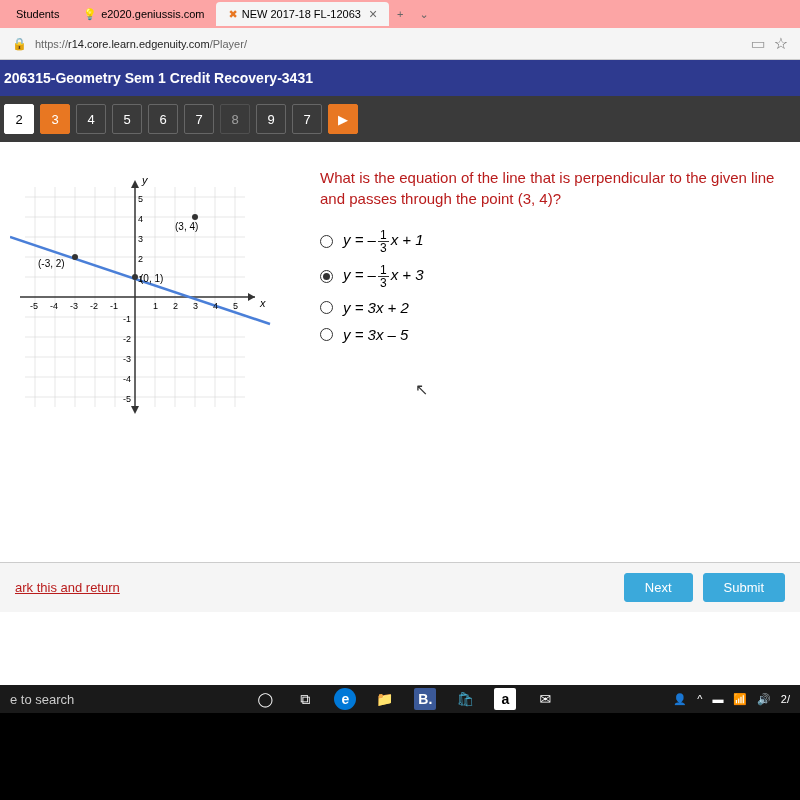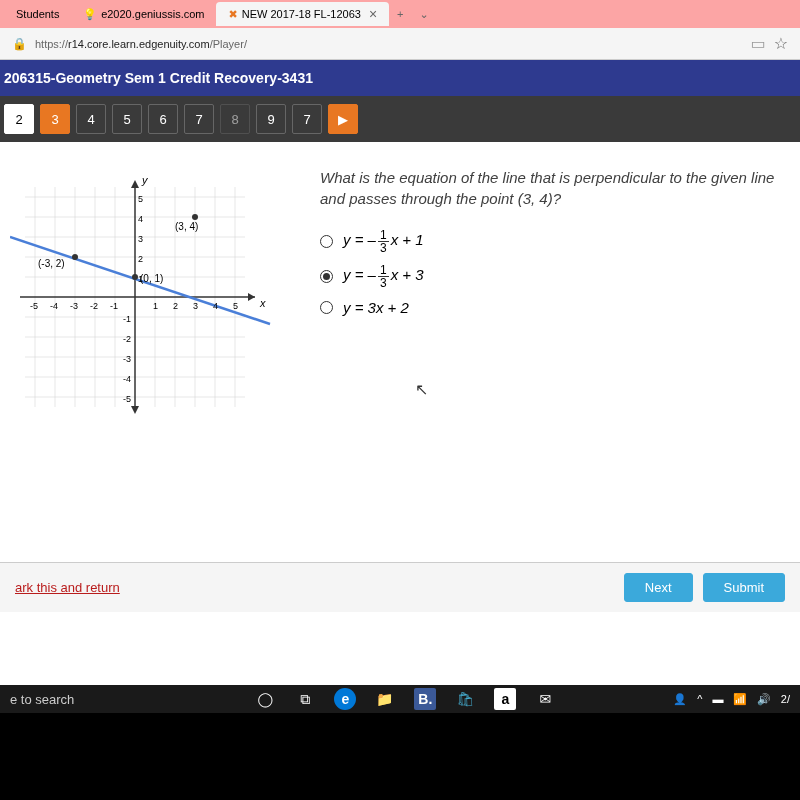--- a/index.html
+++ b/index.html
@@ -28,21 +28,21 @@
     .nav-item.orange { background: #e87722; border-color: #e87722; }
     .nav-item.dim { opacity: 0.5; }
     .nav-arrow { background: #e87722; border-color: #e87722; }
     
     .content-area { background: #fff; padding: 20px 10px; display: flex; gap: 40px; height: 420px; }
     
     .graph-container { position: relative; width: 270px; height: 270px; }
     .graph-svg { width: 100%; height: 100%; }
     
     .question-area { flex: 1; padding-top: 5px; }
-    .question-text { font-size: 15px; line-height: 1.4; margin-bottom: 20px; color: #404040; font-style: italic; }
+    .question-text { font-size: 15px; line-height: 1.4; margin-bottom: 20px; color: #b91c1c; }
     
     .answer-option { display: flex; align-items: center; gap: 10px; margin: 10px 0; font-size: 15px; }
     .radio { width: 13px; height: 13px; border: 1px solid #333; border-radius: 50%; display: inline-flex; align-items: center; justify-content: center; }
     .radio.selected::after { content: ''; width: 7px; height: 7px; background: #333; border-radius: 50%; }
     .fraction { display: inline-flex; flex-direction: column; align-items: center; font-size: 12px; line-height: 1; vertical-align: middle; margin: 0 2px; }
     .fraction .num { border-bottom: 1px solid #333; padding: 0 2px; }
     .fraction .den { padding: 0 2px; }
     
     .bottom-bar { background: #f5f5f5; border-top: 1px solid #ccc; padding: 10px 15px; display: flex; justify-content: space-between; align-items: center; }
     .mark-link { color: #b91c1c; text-decoration: underline; font-size: 13px; }
@@ -194,20 +194,24 @@
                 <span class="den">3</span>
               </span><span style="font-style:italic">x + 3</span>
           </span>
         </div>
 
         <div class="answer-option">
           <span class="radio"></span>
           <span style="font-style:italic">y = 3x + 2</span>
         </div>
 
+        <div class="answer-option">
+          <span class="radio"></span>
+          <span style="font-style:italic">y = 3x – 5</span>
+        </div>
       </div>
     </div>
 
     <div class="bottom-bar">
       <a class="mark-link">ark this and return</a>
       <div class="button-group">
         <button class="btn primary">Next</button>
         <button class="btn primary">Submit</button>
       </div>
     </div>

